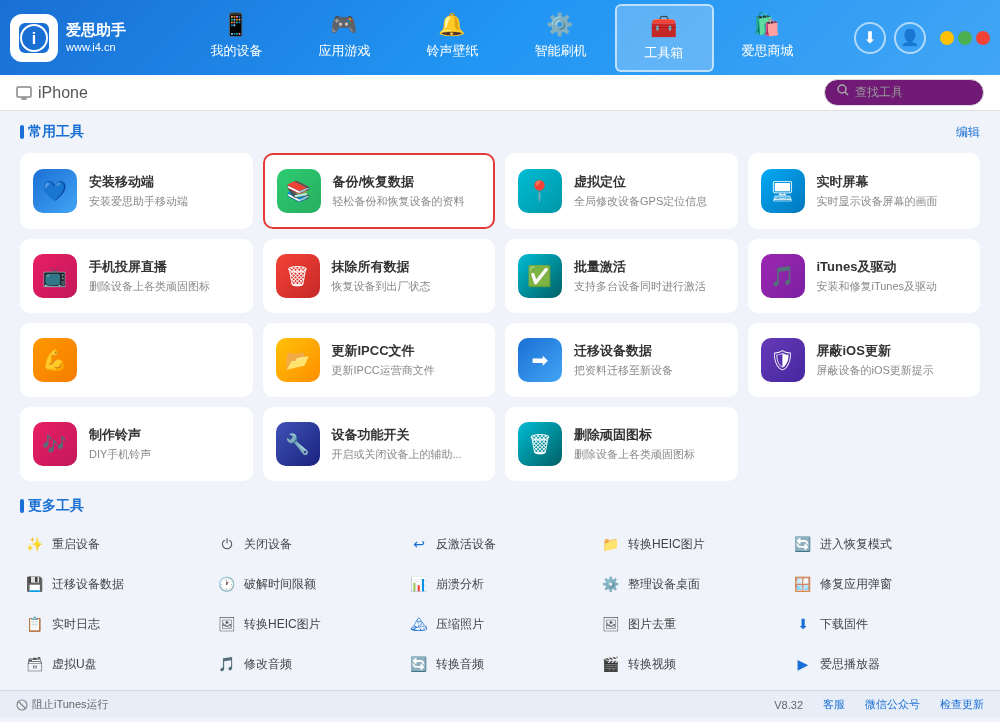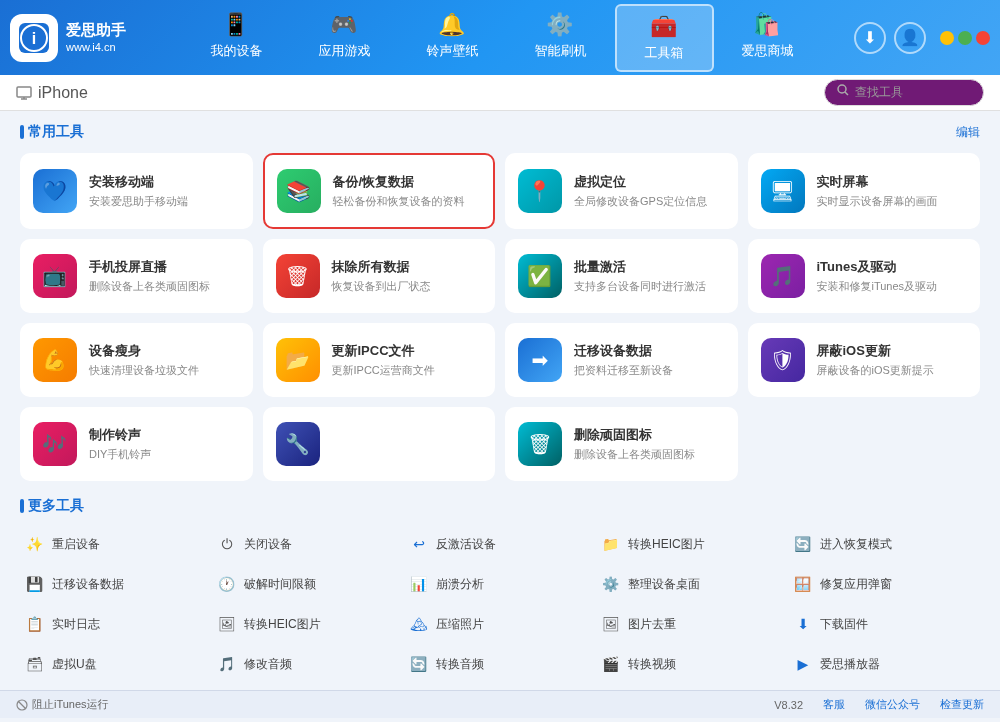--- a/index.html
+++ b/index.html
@@ -352,24 +352,20 @@
       </div>
       <div class="tool-info">
         <div class="tool-name">iTunes及驱动</div>
         <div class="tool-desc">安装和修复iTunes及驱动</div>
       </div>
     </div>
       <div class="tool-card">
       <div class="tool-icon" style="background:linear-gradient(135deg,#ff9800,#f57c00);color:white;font-size:20px;">
         💪
       </div>
-      <div class="tool-info">
-        <div class="tool-name">设备瘦身</div>
-        <div class="tool-desc">快速清理设备垃圾文件</div>
-      </div>
     </div>
       <div class="tool-card">
       <div class="tool-icon" style="background:linear-gradient(135deg,#ffc107,#ff8f00);color:white;font-size:20px;">
         📂
       </div>
       <div class="tool-info">
         <div class="tool-name">更新IPCC文件</div>
         <div class="tool-desc">更新IPCC运营商文件</div>
       </div>
     </div>
@@ -396,20 +392,24 @@
         🎶
       </div>
       <div class="tool-info">
         <div class="tool-name">制作铃声</div>
         <div class="tool-desc">DIY手机铃声</div>
       </div>
     </div>
       <div class="tool-card">
       <div class="tool-icon" style="background:linear-gradient(135deg,#3f51b5,#1a237e);color:white;font-size:20px;">
         🔧
+      </div>
+      <div class="tool-info">
+        <div class="tool-name">设备功能开关</div>
+        <div class="tool-desc">开启或关闭设备上的辅助...</div>
       </div>
     </div>
       <div class="tool-card">
       <div class="tool-icon" style="background:linear-gradient(135deg,#00bcd4,#006064);color:white;font-size:20px;">
         🗑
       </div>
       <div class="tool-info">
         <div class="tool-name">删除顽固图标</div>
         <div class="tool-desc">删除设备上各类顽固图标</div>
       </div>

